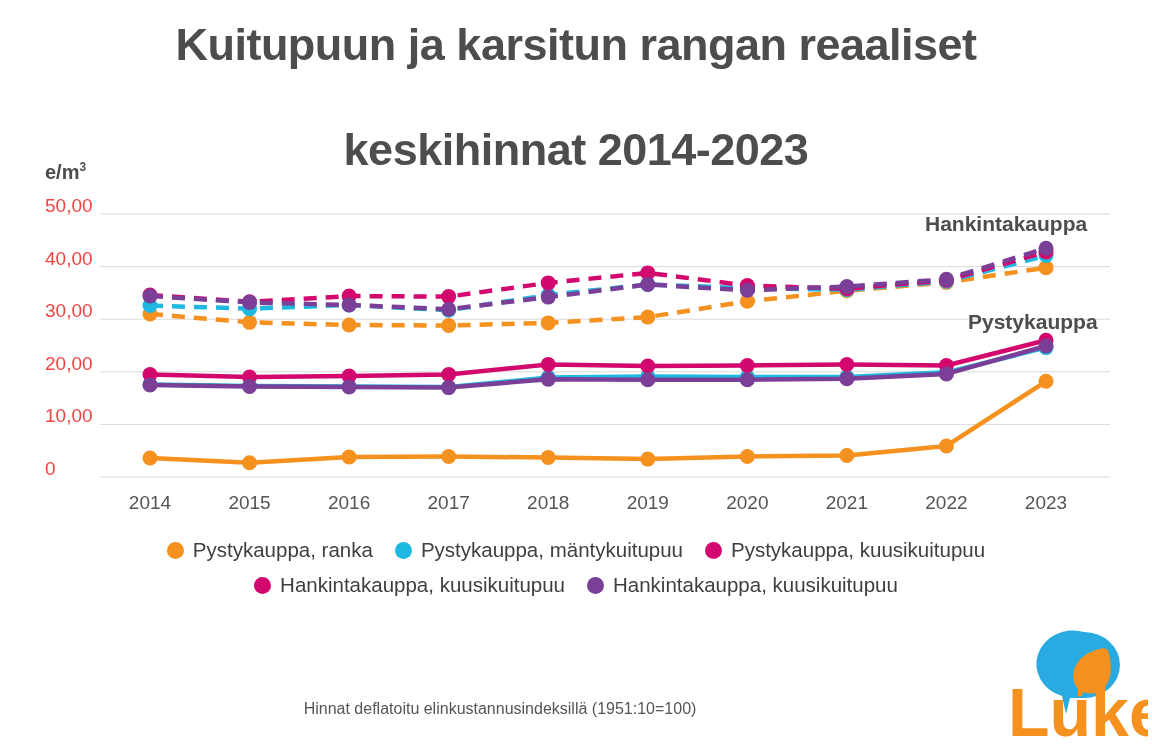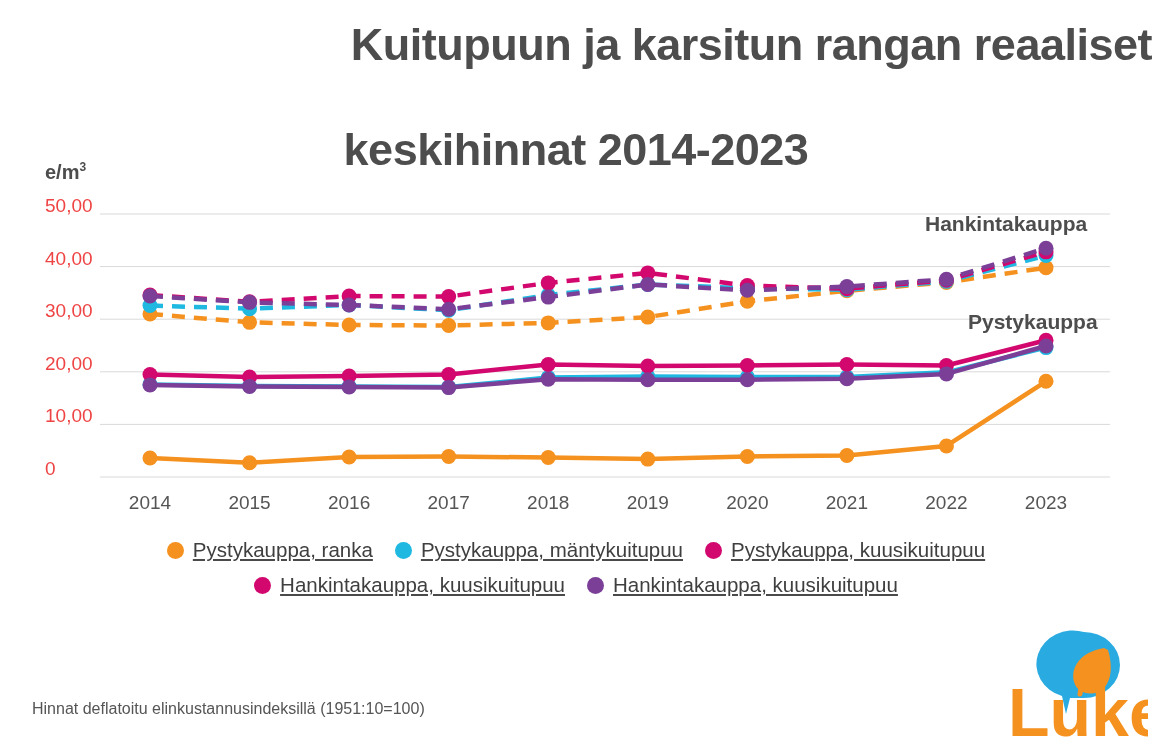--- a/index.html
+++ b/index.html
@@ -5,21 +5,21 @@
   html,body{margin:0;padding:0;}
   body{
     width:1152px;height:750px;background:#ffffff;overflow:hidden;
     font-family:"Liberation Sans",sans-serif;color:#4a4a4a;position:relative;
   }
   .title{
     position:absolute;left:0;top:22px;width:1152px;text-align:center;
     font-size:45px;font-weight:bold;color:#4d4d4d;letter-spacing:-0.5px;
     line-height:1.0;
   }
-  .title .l1{display:block;text-align:right;}
+  .title .l1{display:block;}
   .title .l2{display:block;margin-top:60px;}
 
   .yaxis-unit{
     position:absolute;left:45px;top:160px;font-size:20px;font-weight:bold;color:#4d4d4d;
   }
   .yaxis-unit sup{font-size:12px;vertical-align:super;}
 
   
   #plot{position:absolute;left:0;top:0;width:1152px;height:750px;}
 
@@ -37,31 +37,30 @@
   #annot-hank{left:925px;top:212px;}
   #annot-pysty{left:968px;top:310px;}
 
   
   #legend{
     position:absolute;left:0;top:538px;width:1152px;
   }
   .legend-row{
     display:flex;justify-content:center;align-items:flex-start;flex-wrap:nowrap;
     margin-bottom:11px;
-    text-decoration:underline;
   }
   .legend-item{display:flex;align-items:center;margin:0 11px;}
   .legend-dot{
     width:17px;height:17px;border-radius:50%;display:inline-block;margin-right:9px;flex:0 0 auto;
   }
   .legend-label{font-size:20.5px;color:#3f3f3f;white-space:nowrap;}
 
   #footnote{
-    position:absolute;left:0;top:700px;width:1000px;text-align:left;
-    font-size:16px;color:#555;padding-left:32px;
+    position:absolute;left:0;top:700px;width:1000px;text-align:center;
+    font-size:16px;color:#555;
   }
 
   #logo{position:absolute;left:1008px;top:630px;width:140px;height:112px;}
 </style>
 </head>
 <body>
 
 <div class="title">
   <span class="l1">Kuitupuun ja karsitun rangan reaaliset</span>
   <span class="l2">keskihinnat 2014-2023</span>

